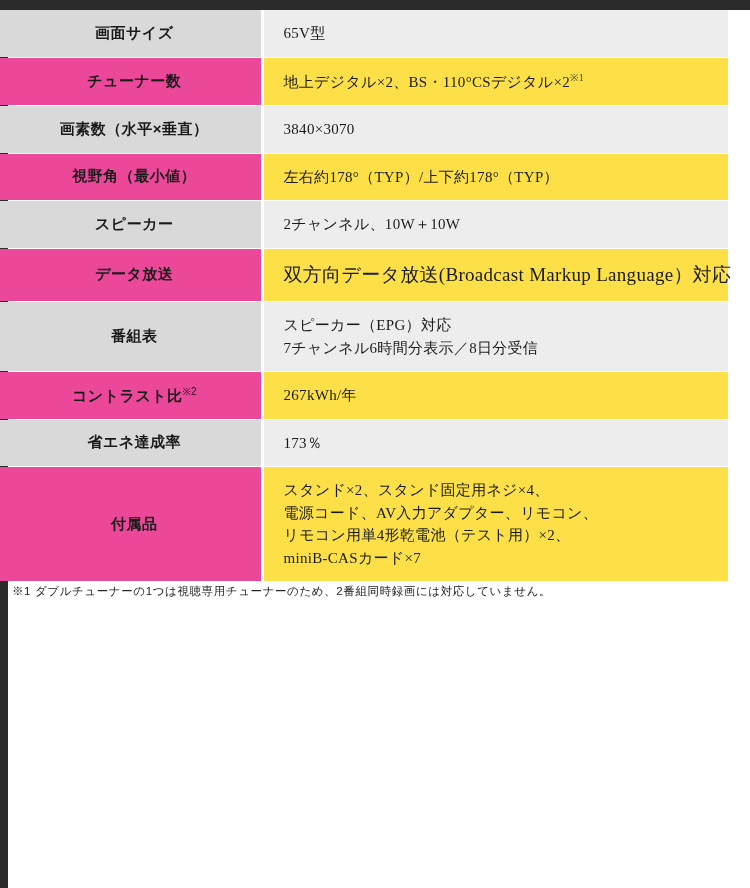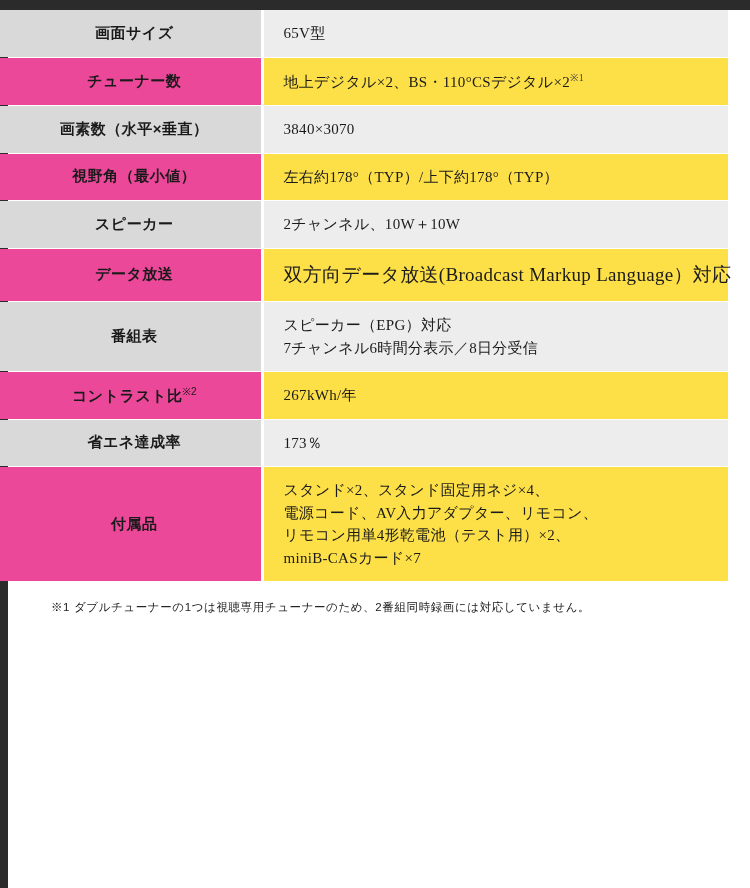--- a/index.html
+++ b/index.html
@@ -77,23 +77,22 @@
   td.value .sup {
     font-size: 10px;
     vertical-align: super;
     color: #444;
   }
   .value-line { display: block; white-space: nowrap; font-family: Liberation Serif, serif; }
   .value-line.small { font-size: 19px; }
   tr.alt td.label { background: #ec4899; }
   tr.alt td.value { background: #fde047; }
   .notes {
-    padding: 16px 14px 6px 12px;
+    padding: 0 14px 6px 12px;
     background: #ffffff;
-    margin-left: 39px;
   }
   .notes div {
     font-size: 11.5px;
     color: #1a1a1a;
     line-height: 1.65;
     letter-spacing: 0.6px;
     white-space: nowrap;
   }
   .notes .cont { padding-left: 13px; }
 </style>

